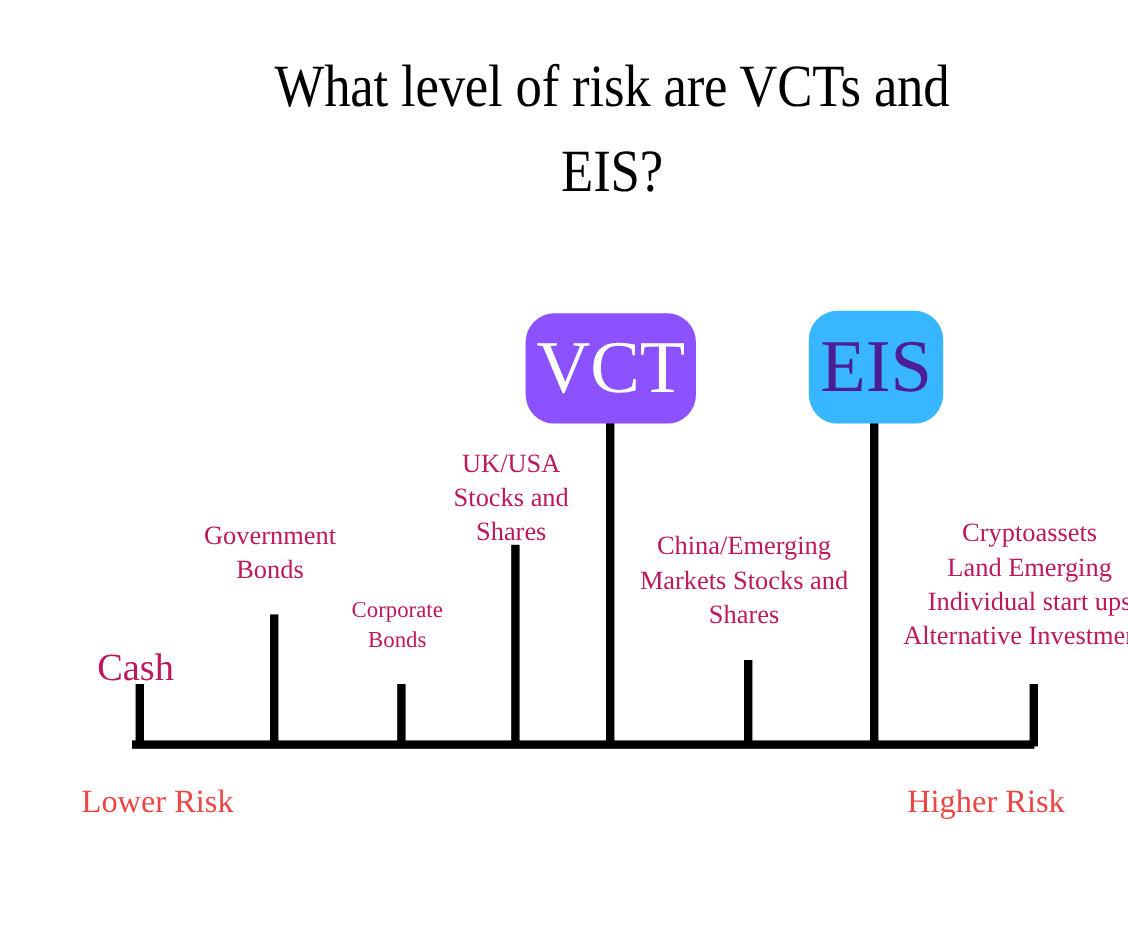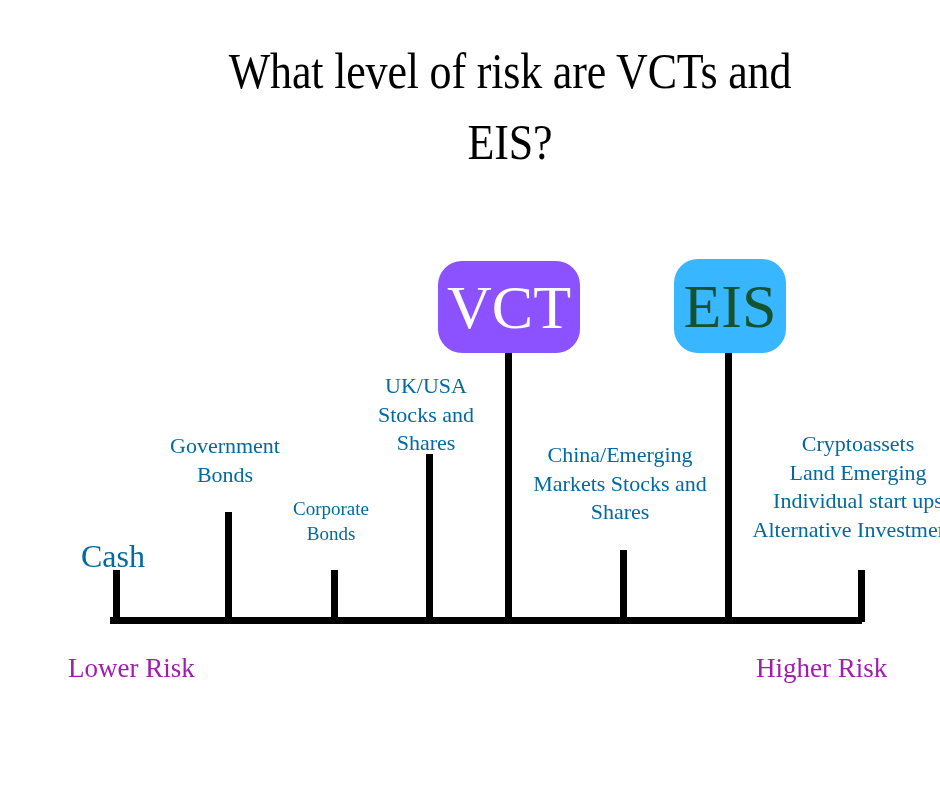--- a/index.html
+++ b/index.html
@@ -49,21 +49,21 @@
   .tick {
     position: absolute;
     width: 7px;
     background: #000000;
   }
 
   
   .cat-label {
     position: absolute;
     text-align: center;
-    color: #0369a1;
+    color: #be185d;
     font-family: "Liberation Serif", "DejaVu Serif", serif;
     white-space: pre-line;
     line-height: 1.30;
   }
 
   
   .badge {
     position: absolute;
     border-radius: 24px;
     display: flex;
@@ -75,21 +75,21 @@
   }
   .badge-pole {
     position: absolute;
     width: 7px;
     background: #000000;
   }
 
   
   .end-label {
     position: absolute;
-    color: #a21caf;
+    color: #ef4444;
     font-family: "Liberation Serif", "DejaVu Serif", serif;
     font-size: 27px;
     white-space: nowrap;
   }
 </style>
 </head>
 <body>
 
 <div id="canvas">
 
@@ -119,19 +119,19 @@
       <div class="cat-label" style="left: 696px; top: 430px; width: 244px; font-size: 22px;">Cryptoassets
 Land Emerging
 Individual start ups
 Alternative Investments</div>
     </div>
 
   <div id="badges-layer">
       <div class="badge-pole" style="left: 465px; top: 350px; height: 272px;"></div>
       <div class="badge" style="left: 398px; top: 261px; width: 142px; height: 92px; background: rgb(140, 82, 255); color: rgb(255, 255, 255); font-size: 62px;">VCT</div>
       <div class="badge-pole" style="left: 685px; top: 350px; height: 272px;"></div>
-      <div class="badge" style="left: 634px; top: 259px; width: 112px; height: 94px; background: rgb(56, 182, 255); color: #14532d; font-size: 62px;">EIS</div>
+      <div class="badge" style="left: 634px; top: 259px; width: 112px; height: 94px; background: rgb(56, 182, 255); color: #4c1d95; font-size: 62px;">EIS</div>
     </div>
 
   <div class="end-label" id="lower-risk-label" style="left: 28px; top: 653px;">Lower Risk</div>
   <div class="end-label" id="higher-risk-label" style="left: 716px; top: 653px;">Higher Risk</div>
 
 </div>
 
 </body></html>

